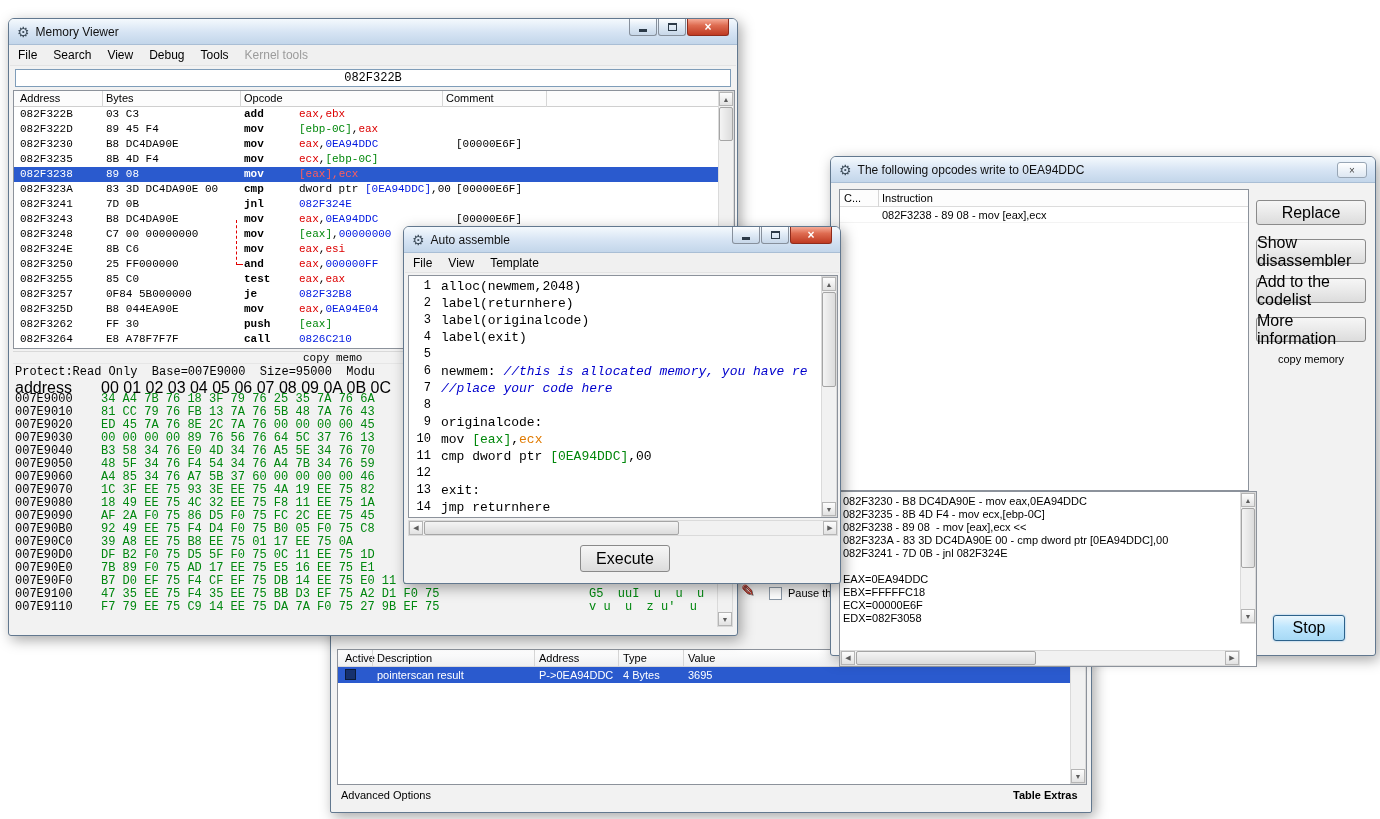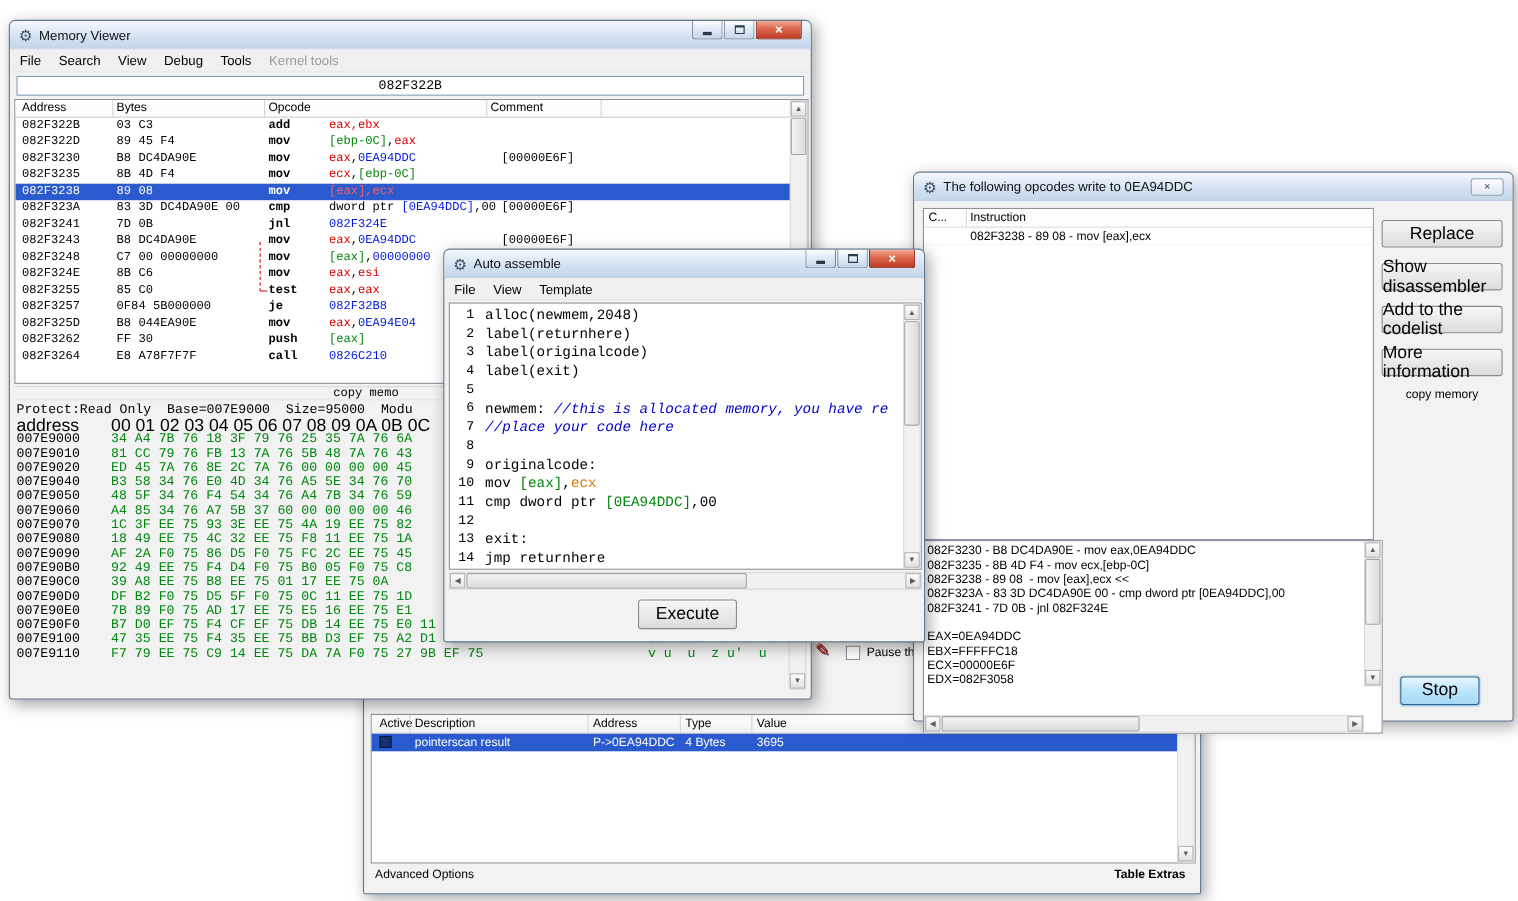--- a/index.html
+++ b/index.html
@@ -226,20 +226,26 @@
           <span class="dm">mov</span>
           <span class="dop"><span class="seg c-m">[eax]</span><span class="seg c-p">,</span><span class="seg c-a">00000000</span></span>
         </div>
         <div class="dr">
           <span class="da">082F324E</span>
           <span class="db">8B C6</span>
           <span class="dm">mov</span>
           <span class="dop"><span class="seg c-r">eax</span><span class="seg c-p">,</span><span class="seg c-r">esi</span></span>
         </div>
         <div class="dr">
+          <span class="da">082F3250</span>
+          <span class="db">25 FF000000</span>
+          <span class="dm">and</span>
+          <span class="dop"><span class="seg c-r">eax</span><span class="seg c-p">,</span><span class="seg c-a">000000FF</span></span>
+        </div>
+        <div class="dr">
           <span class="da">082F3255</span>
           <span class="db">85 C0</span>
           <span class="dm">test</span>
           <span class="dop"><span class="seg c-r">eax</span><span class="seg c-p">,</span><span class="seg c-r">eax</span></span>
         </div>
         <div class="dr">
           <span class="da">082F3257</span>
           <span class="db">0F84 5B000000</span>
           <span class="dm">je</span>
           <span class="dop"><span class="seg c-a">082F32B8</span></span>
@@ -285,20 +291,24 @@
         <span class="ha">007E9000</span>
         <span class="hb">34 A4 7B 76 18 3F 79 76 25 35 7A 76 6A</span>
       </div>
       <div class="hr">
         <span class="ha">007E9010</span>
         <span class="hb">81 CC 79 76 FB 13 7A 76 5B 48 7A 76 43</span>
       </div>
       <div class="hr">
         <span class="ha">007E9020</span>
         <span class="hb">ED 45 7A 76 8E 2C 7A 76 00 00 00 00 45</span>
+      </div>
+      <div class="hr">
+        <span class="ha">007E9030</span>
+        <span class="hb">00 00 00 00 89 76 56 76 64 5C 37 76 13</span>
       </div>
       <div class="hr">
         <span class="ha">007E9040</span>
         <span class="hb">B3 58 34 76 E0 4D 34 76 A5 5E 34 76 70</span>
       </div>
       <div class="hr">
         <span class="ha">007E9050</span>
         <span class="hb">48 5F 34 76 F4 54 34 76 A4 7B 34 76 59</span>
       </div>
       <div class="hr">

